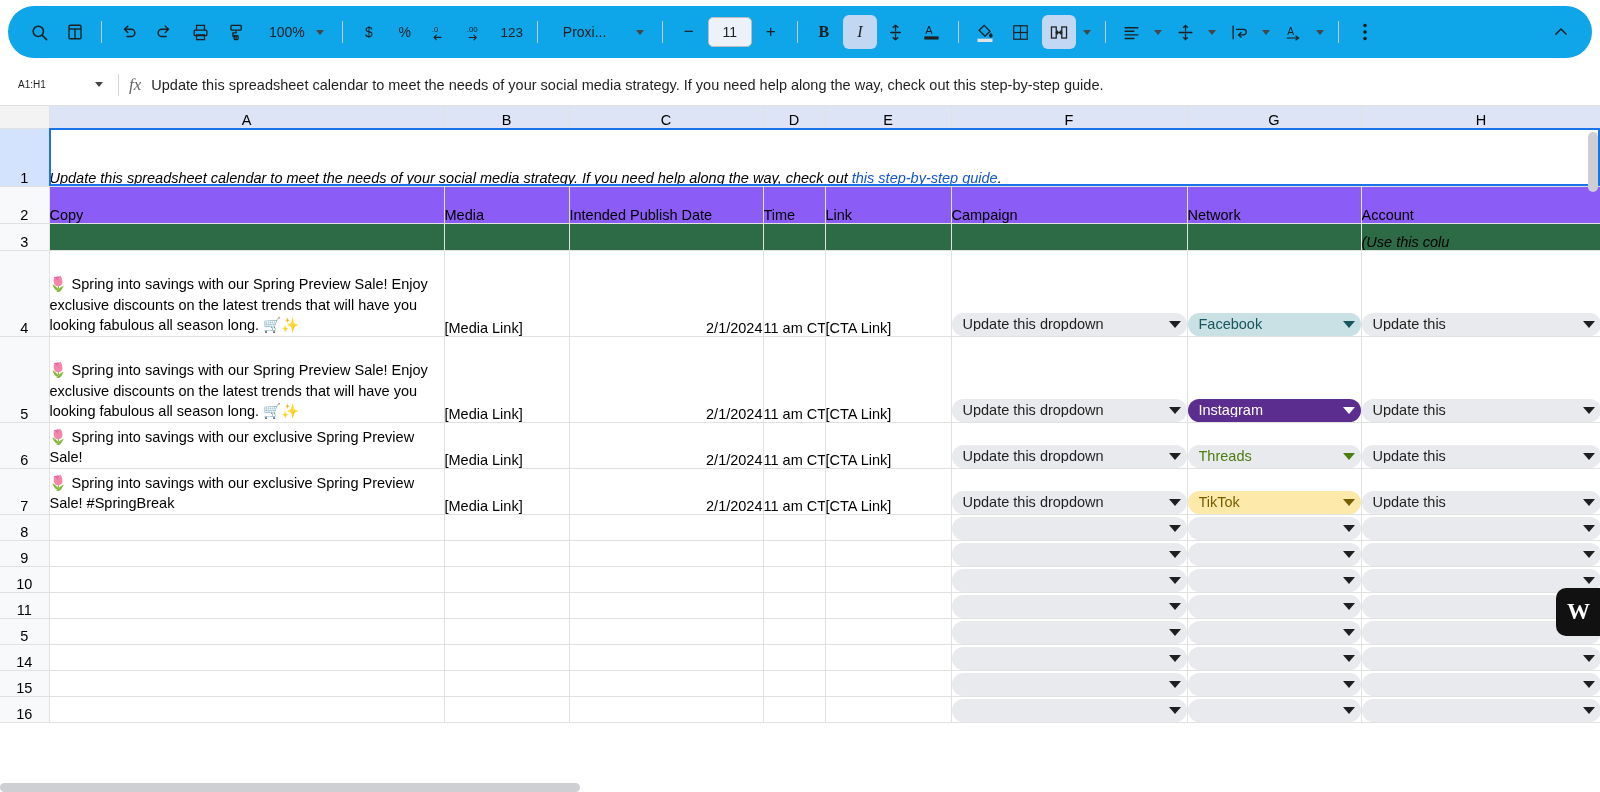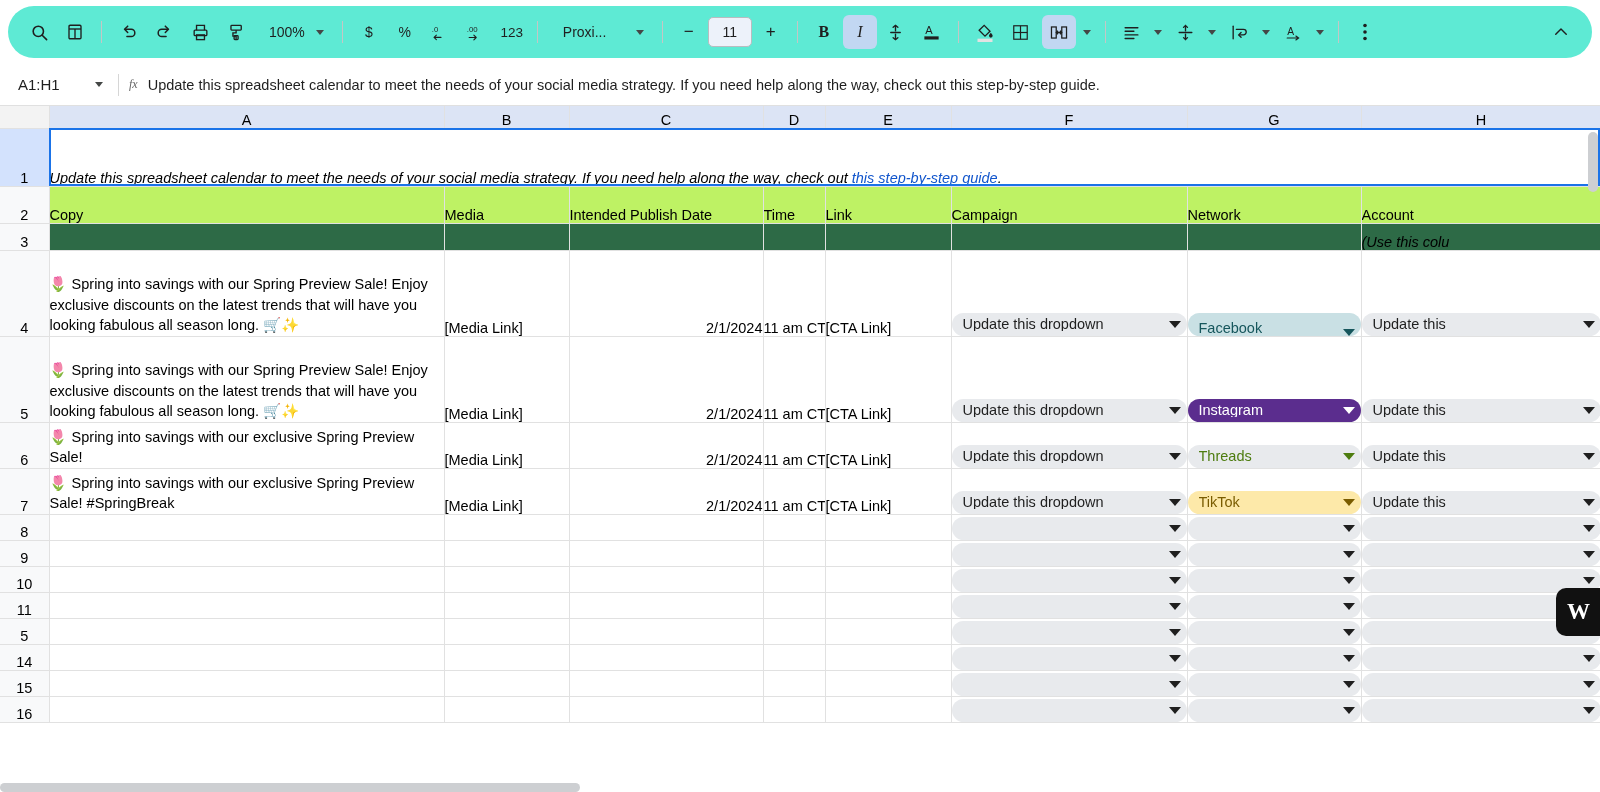--- a/index.html
+++ b/index.html
@@ -14,21 +14,21 @@
   
   #toolbar-wrap {
     height: 64px;
     background: #ffffff;
     position: relative;
   }
   #toolbar {
     position: absolute;
     left: 8px; right: 8px; top: 6px;
     height: 52px;
-    background: #5eead4;
+    background: #0ea5e9;
     border-radius: 26px;
     display: flex;
     align-items: center;
     padding: 12px 14px;
     gap: 2px;
   }
   .tb-btn {
     width: 34px; height: 34px;
     border-radius: 50%;
     display: flex; align-items: center; justify-content: center;
@@ -91,30 +91,30 @@
     height: 42px;
     display: flex; align-items: center;
     background: #ffffff;
     border-bottom: 1px solid #e0e0e0;
     padding-left: 10px;
   }
   #name-box {
     width: 104px; height: 26px;
     display: flex; align-items: center;
     justify-content: space-between;
-    font-size: 15px; color: #1f1f1f;
+    font-size: 10px; color: #1f1f1f;
     padding: 0 6px 0 4px;
     cursor: pointer;
   }
   #name-box .nb-label { padding-left: 4px; }
   .fb-sep { width: 1px; height: 22px; background: #d6d6d6; margin: 0 10px 0 4px; }
   #fx-icon {
     font-family: "Liberation Serif", serif;
     font-style: italic;
-    font-size: 12px;
+    font-size: 17px;
     color: #666;
     padding: 0 10px 0 0;
   }
   #formula-input {
     flex: 1;
     font-size: 14.5px;
     color: #1f1f1f;
     white-space: nowrap;
     overflow: hidden;
     cursor: text;
@@ -195,21 +195,21 @@
   
   #sel-outline {
     position: absolute;
     border: 2px solid #1a73e8;
     pointer-events: none;
     z-index: 5;
   }
 
   
   td.hdr {
-    background: #bef264;
+    background: #8b5cf6;
     color: #ffffff;
     font-weight: bold;
     font-size: 16px;
     padding: 0 0 2px 8px;
     vertical-align: top;
     padding-top: 8px;
     border-right: 1px solid #3c7a55;
     border-bottom: none;
   }
   td.hdr-sub {
@@ -253,21 +253,21 @@
   .chip .lbl { overflow: hidden; text-overflow: clip; }
   .chip .dd {
     width: 0; height: 0;
     border-left: 6px solid transparent;
     border-right: 6px solid transparent;
     border-top: 7px solid currentColor;
     flex: 0 0 auto;
     margin-left: 6px;
   }
   .chip.empty { background: #e8eaed; }
-  .chip.facebook { background: #c9e0e4; color: #16565c; align-items: flex-end; }
+  .chip.facebook { background: #c9e0e4; color: #16565c; }
   .chip.instagram { background: #5b2d8e; color: #ffffff; }
   .chip.threads { background: #e8eaed; color: #4d7c0f; }
   .chip.tiktok { background: #fde9a9; color: #7a5c00; }
 
   
   #w-badge {
     position: absolute;
     right: 0; top: 482px;
     width: 44px; height: 48px;
     background: #111111;

